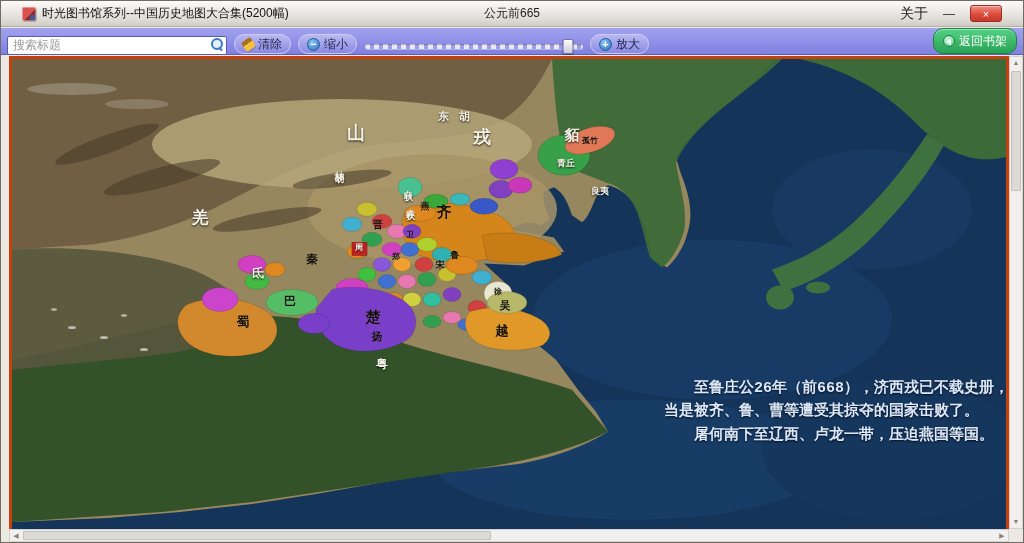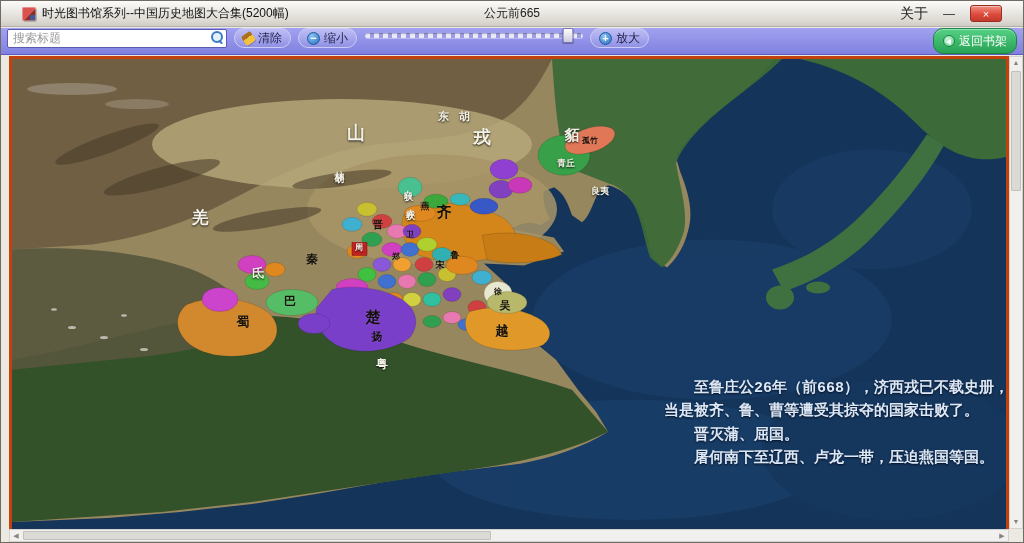--- a/index.html
+++ b/index.html
@@ -19,21 +19,21 @@
   .tb-right { margin-left:auto; display:flex; align-items:center; gap:10px; }
   .about-link { font-size:14px; color:#222; cursor:pointer; }
   .min-btn { width:22px; text-align:center; color:#333; font-size:12px; cursor:pointer; line-height:10px; }
   .close-btn { width:32px; height:17px; border-radius:3px; background:linear-gradient(#f09183,#dd4b3d 55%,#c23a2d);
     color:#fff; font-size:11px; line-height:16px; text-align:center; border:1px solid #9c2b20;
     box-shadow:inset 0 1px 0 rgba(255,255,255,.45); cursor:pointer; }
 
   
   .toolbar { position:absolute; left:0; top:27px; width:100%; height:27px;
     background:linear-gradient(var(--c-toolbar_light,#a2a2f0), var(--c-toolbar,#8080e0));
-    border-bottom:1px solid #5c5cba; display:flex; align-items:flex-start; padding:0 6px; }
+    border-bottom:1px solid #5c5cba; display:flex; align-items:flex-end; padding:0 6px; }
   .search-wrap { position:relative; width:220px; height:19px; }
   .search-input { width:100%; height:100%; border:1px solid #5a5ab0; border-radius:2px; padding:0 22px 0 5px;
     font-size:12px; color:#333; background:#fff; outline:none; font-family:"Liberation Sans",sans-serif; }
   .search-input::placeholder { color:#9a9a9a; }
   .icon-search { position:absolute; right:4px; top:3px; width:12px; height:12px; cursor:pointer; }
   .icon-search::before { content:""; position:absolute; left:0; top:0; width:8px; height:8px; border:2px solid #3a7ac8; border-radius:50%; background:rgba(210,230,250,.6); }
   .icon-search::after { content:""; position:absolute; right:0; bottom:0; width:5px; height:2px; background:#3a7ac8; transform:rotate(45deg); border-radius:1px; }
   .tb-btn { display:inline-flex; align-items:center; gap:4px; height:20px; padding:0 8px; margin-left:7px;
     background:linear-gradient(rgba(255,255,255,.30),rgba(255,255,255,.06));
     border:1px solid #ccccf4; border-radius:10px; color:#23234d; font-size:12px; cursor:pointer; white-space:nowrap; }
@@ -267,21 +267,20 @@
         <span class="map-label b" style="left: 278px; top: 242px; font-size: 12px;">巴</span>
         <span class="map-label b" style="left: 361px; top: 258px; font-size: 15px;">楚</span>
         <span class="map-label b" style="left: 365px; top: 277px; font-size: 11px;">扬</span>
         <span class="map-label w" style="left: 370px; top: 305px; font-size: 12px;">粤</span>
         <span class="map-label b" style="left: 490px; top: 271px; font-size: 13px;">越</span>
         <span class="map-label b" style="left: 493px; top: 246px; font-size: 11px;">吴</span>
       </div>
 
     <div class="annotation">
       <p>至鲁庄公26年（前668），济西戎已不载史册，当是被齐、鲁、曹等遭受其掠夺的国家击败了。</p>
-      <p>晋灭蒲、屈国。</p>
       <p>屠何南下至辽西、卢龙一带，压迫燕国等国。</p>
     </div>
   </div>
 
   <div class="vscroll">
     <span class="sb-btn sb-up">▲</span>
     <span class="vthumb"></span>
     <span class="sb-btn sb-down">▼</span>
   </div>
   <div class="hscroll">

